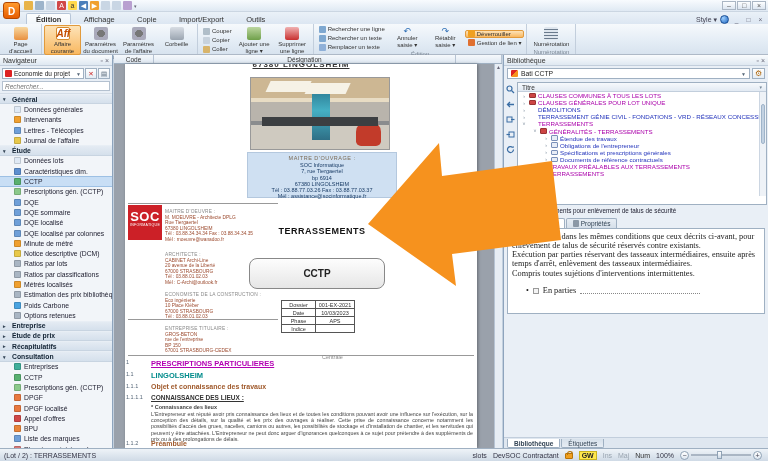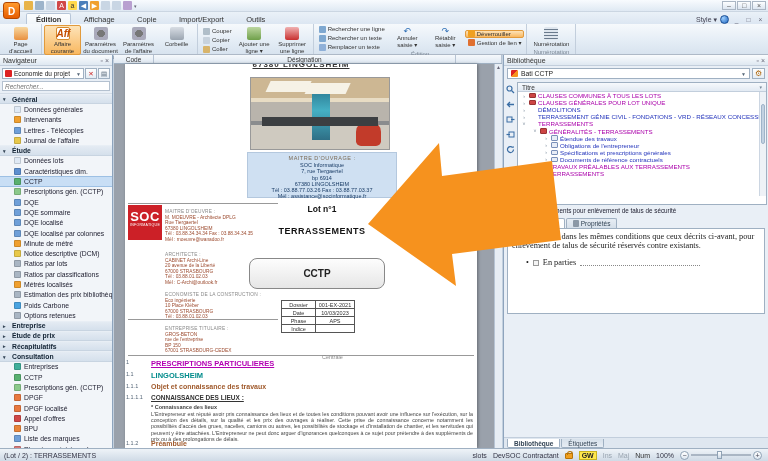--- a/index.html
+++ b/index.html
@@ -599,21 +599,20 @@
         <div>
           <div class="ob-line">SOC Informatique</div>
             <div class="ob-line">7, rue Tiergaertel</div>
             <div class="ob-line">bp 6914</div>
             <div class="ob-line">67380 LINGOLSHEIM</div>
             <div class="ob-line">Tél : 03.88.77.03.26  Fax : 03.88.77.03.37</div>
             <div class="ob-line">Mél : assistance@socinformatique.fr</div>
         </div>
       </div>
 
-      <div class="lot-title" style="top:140px;font-size:8.5px">Lot n°1</div>
       <div class="lot-title" style="top:162px;font-size:9px;letter-spacing:.5px">TERRASSEMENTS</div>
 
       <div class="cctp-box">CCTP</div>
 
       <div class="info-table">
 
           <div class="it-row">
             <div class="it-label">Dossier</div>
             <div class="it-value">001-EX-2021</div>
           </div>
@@ -904,20 +903,22 @@
         <span>Description</span>
       </div>
       <div class="lib-tab">
         <span class="tab-ico" style="background:#8b98a6"></span>
         <span>Propriétés</span>
       </div>
     </div>
     <div class="desc-box">
       <div>
         <p>Terrassements dans les mêmes conditions que ceux décrits ci-avant, pour enlèvement de talus de sécurité réservés contre existants.</p>
+          <p>Exécution par parties réservant des tasseaux intermédiaires, ensuite après temps d'arrêt, enlèvement des tasseaux intermédiaires.</p>
+          <p>Compris toutes sujétions d'interventions intermittentes.</p>
       </div>
       <div class="bullet-row">
         <span class="dot">•</span>
         <span class="chk"></span>
         <span>En parties</span>
         <span class="leaders"></span>
       </div>
     </div>
     <div style="flex:1"></div>
     <div class="lib-bottom-tabs">

